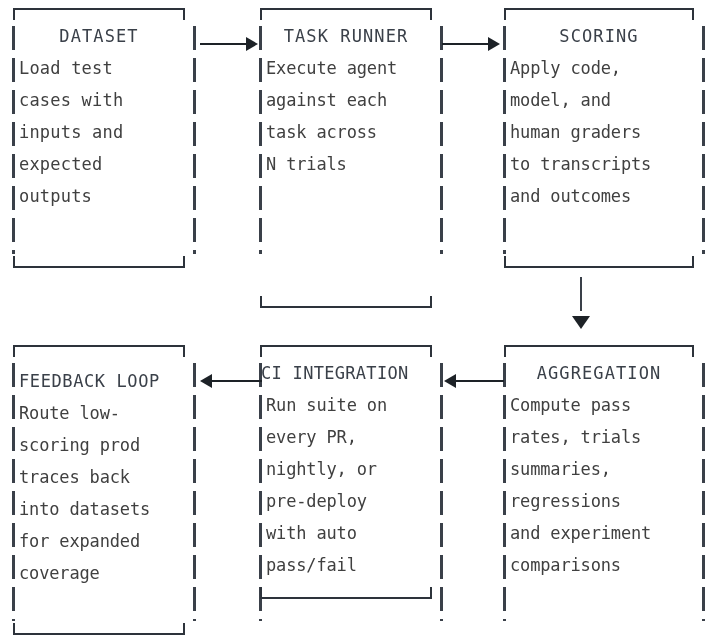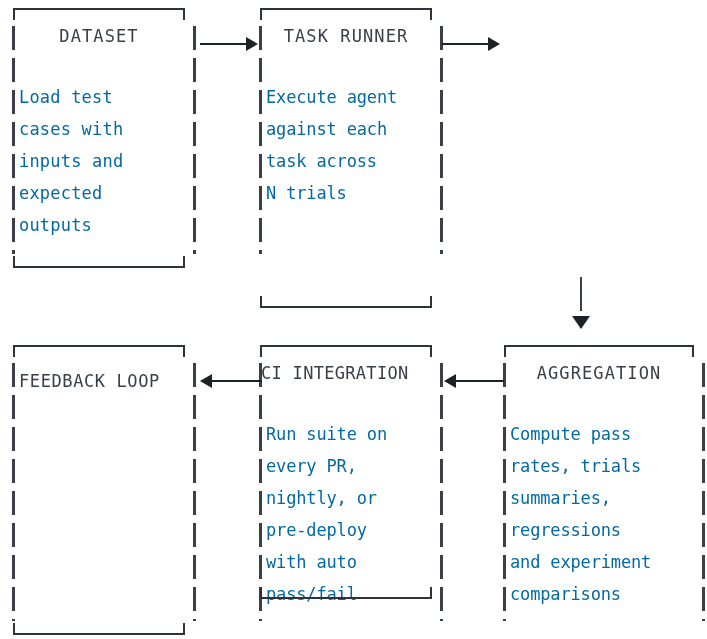--- a/index.html
+++ b/index.html
@@ -115,25 +115,24 @@
     margin-left: -5px;
   }
   .title.wide-left {
     text-align: left;
     letter-spacing: 0.6px;
     margin-left: 0px;
     margin-top: 8px;
   }
 
   .body {
-    margin-top: 29px;
     font-size: 17px;
     line-height: 32px;
     letter-spacing: 0.2px;
-    color: #0369a1;
+    color: #404040;
     white-space: pre;
   }
   .body.narrow { letter-spacing: -0.15px; }
 
   
   .arrow-h {
     position: absolute;
     height: 2px;
     background: #1d2227;
   }
@@ -196,31 +195,53 @@
           <div class="title">TASK RUNNER</div>
           <div class="body narrow">Execute agent
 against each
 task across
 N trials</div>
         </div>
         <div class="bar bar-bottom"></div>
       </div>
     </div>
 
+    <div class="cell cell-2">
+      <div class="box box-2" style="height:260px">
+        <div class="bar bar-top"></div>
+        <div class="rail rail-left"></div>
+        <div class="rail rail-right"></div>
+        <div class="box-inner">
+          <div class="title">SCORING</div>
+          <div class="body narrow">Apply code,
+model, and
+human graders
+to transcripts
+and outcomes</div>
+        </div>
+        <div class="bar bar-bottom"></div>
+      </div>
+    </div>
   </div>
 
   <div class="row row-bottom">
 
     <div class="cell cell-0">
       <div class="box box-0" style="height:290px">
         <div class="bar bar-top"></div>
         <div class="rail rail-left"></div>
         <div class="rail rail-right"></div>
         <div class="box-inner">
           <div class="title wide-left">FEEDBACK LOOP</div>
+          <div class="body narrow">Route low-
+scoring prod
+traces back
+into datasets
+for expanded
+coverage</div>
         </div>
         <div class="bar bar-bottom"></div>
       </div>
     </div>
 
     <div class="cell cell-1">
       <div class="box box-1" style="height:254px">
         <div class="bar bar-top"></div>
         <div class="rail rail-left"></div>
         <div class="rail rail-right"></div>

